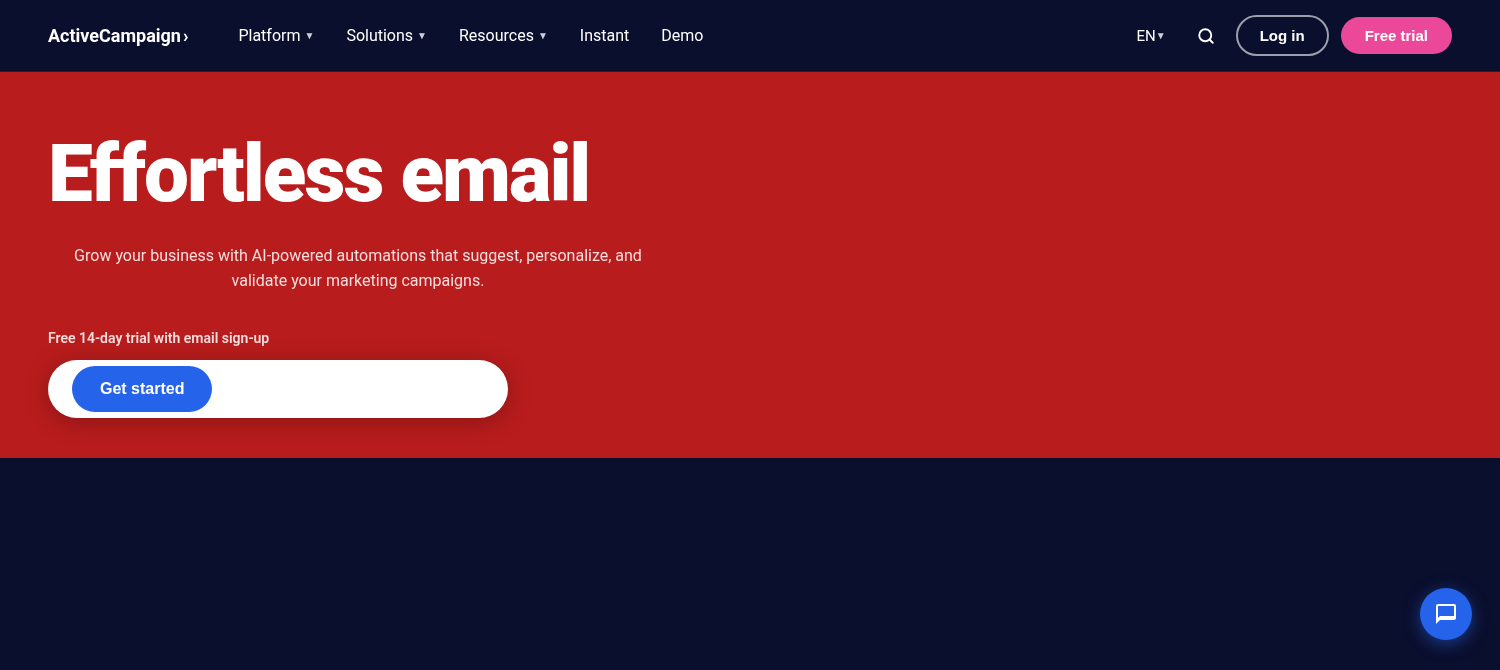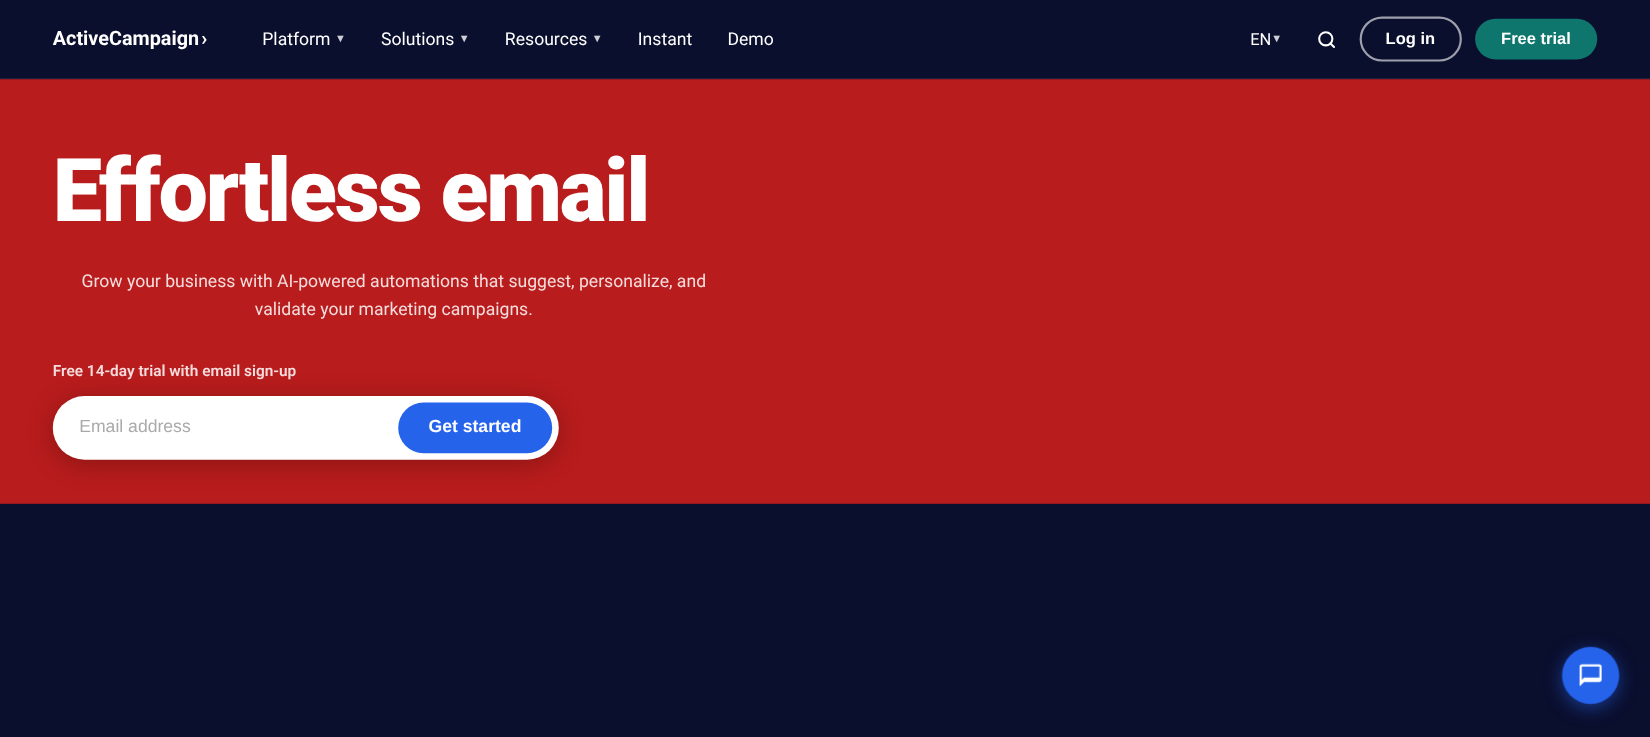--- a/index.html
+++ b/index.html
@@ -109,21 +109,21 @@
       font-size: 15px;
       font-weight: 600;
       cursor: pointer;
       transition: background 0.2s, border-color 0.2s;
     }
 
     .free-trial-btn {
       padding: 10px 24px;
       border: none;
       border-radius: 30px;
-      background: #0f766e;
+      background: #ec4899;
       color: #ffffff;
       font-size: 15px;
       font-weight: 700;
       cursor: pointer;
       transition: background 0.2s;
     }
 
     
     .hero {
       display: flex;
@@ -274,21 +274,20 @@
   </div>
 </nav>
 
 <section class="hero">
   <h1 class="hero-title">
     <span>Effortless email</span><br>
   </h1>
   <p class="hero-subtitle">Grow your business with AI-powered automations that suggest, personalize, and validate your marketing campaigns.</p>
   <p class="trial-label">Free 14-day trial with email sign-up</p>
   <div class="email-form">
-    <input class="email-input" type="email" placeholder="Email address" style="">
     <button class="get-started-btn">Get started</button>
   </div>
 </section>
 
 <div class="chat-bubble">
   <svg viewBox="0 0 24 24" xmlns="http://www.w3.org/2000/svg">
     <path d="M20 2H4C2.9 2 2 2.9 2 4v18l4-4h14c1.1 0 2-.9 2-2V4c0-1.1-.9-2-2-2zm0 12H6l-2 2V4h16v10z"></path>
   </svg>
 </div>
 

